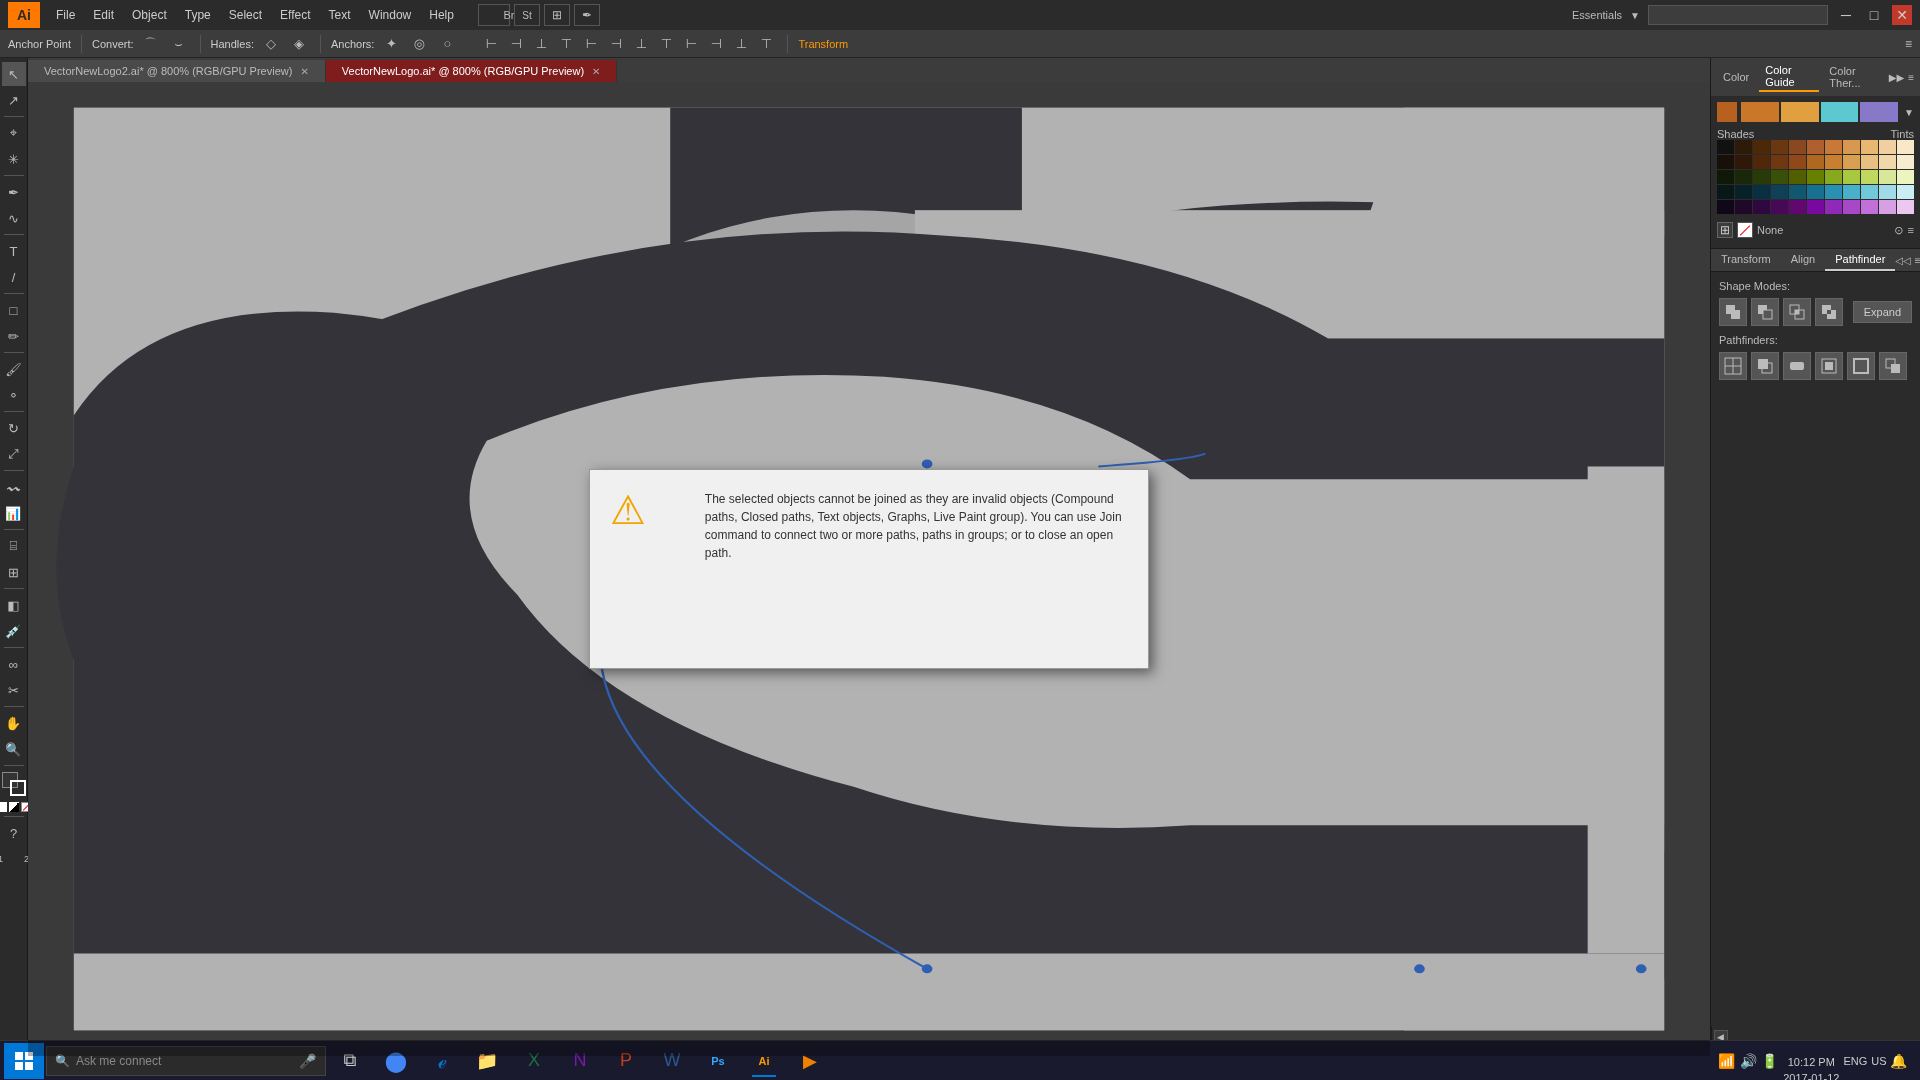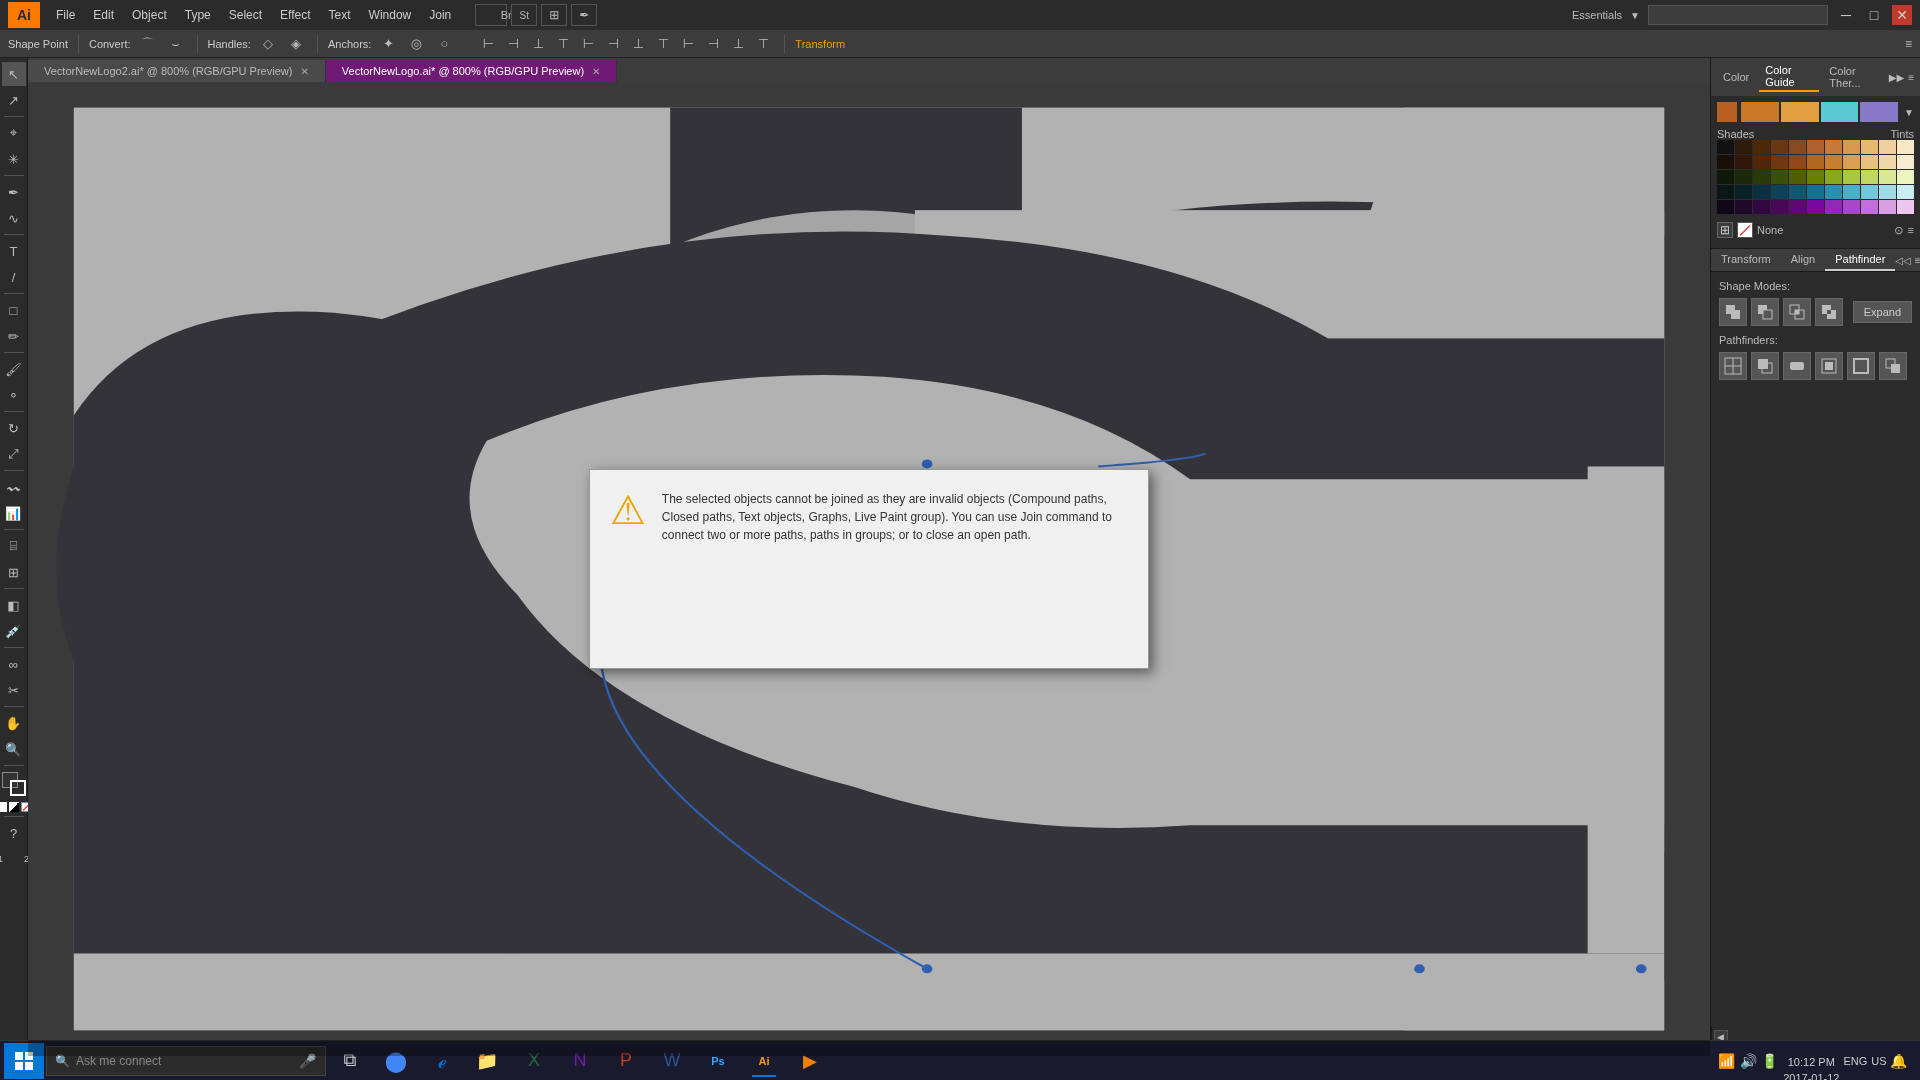--- a/index.html
+++ b/index.html
@@ -29,21 +29,21 @@
     
     #toolbox { width: 28px; background: #2b2b2b; display: flex; flex-direction: column; align-items: center; padding: 4px 0; gap: 2px; border-right: 1px solid #1a1a1a; }
     .tool-btn { width: 24px; height: 24px; display: flex; align-items: center; justify-content: center; cursor: pointer; color: #bbb; font-size: 13px; }
     .tool-sep { width: 20px; height: 1px; background: #555; margin: 2px 0; }
     .tool-btn.active { background: #555; }
 
     
     #canvas-area { flex: 1; background: #888; overflow: hidden; position: relative; }
     #canvas-tabs { height: 24px; background: #3c3c3c; display: flex; align-items: flex-end; }
     .canvas-tab { padding: 4px 16px; background: #4a4a4a; color: #bbb; font-size: 11px; cursor: pointer; border-right: 1px solid #333; display: flex; align-items: center; gap: 8px; height: 22px; }
-    .canvas-tab.active { background: #701a75; color: #fff; }
+    .canvas-tab.active { background: #7f1d1d; color: #fff; }
     .tab-close { font-size: 10px; color: #aaa; cursor: pointer; }
 
     
     #canvas-content { width: 100%; height: calc(100% - 24px); background: #535353; position: relative; overflow: hidden; }
     
     
     #logo-canvas { position: absolute; top: 0; left: 0; width: 100%; height: 100%; }
 
     
     #right-panel { width: 210px; background: #2b2b2b; display: flex; flex-direction: column; border-left: 1px solid #1a1a1a; }
@@ -101,21 +101,21 @@
     .taskbar-app.active::after { content: ''; position: absolute; bottom: 2px; left: 50%; transform: translateX(-50%); width: 24px; height: 2px; background: #0078d7; }
     .taskbar-right { margin-left: auto; display: flex; align-items: center; gap: 4px; padding: 0 8px; color: #ccc; font-size: 11px; }
     .taskbar-time { text-align: center; line-height: 1.4; margin-top: 20px; }
 
     
     #dialog-overlay { position: absolute; top: 0; left: 0; right: 0; bottom: 0; background: rgba(0,0,0,0.3); display: flex; align-items: center; justify-content: center; z-index: 100; }
     #dialog { background: #f0f0f0; border: 1px solid #999; box-shadow: 4px 4px 12px rgba(0,0,0,0.5); width: 560px; min-height: 200px; }
     #dialog-title { background: linear-gradient(to bottom, #e8e8e8, #d8d8d8); padding: 8px 12px; font-size: 12px; color: #333; font-weight: bold; border-bottom: 1px solid #bbb; display: flex; align-items: center; justify-content: space-between; }
     #dialog-body { display: flex; padding: 20px; gap: 16px; }
     #warning-icon { font-size: 40px; color: #f0a500; flex-shrink: 0; line-height: 1; }
-    #dialog-text { flex: 1; font-size: 12px; color: #333; line-height: 1.5; }
+    #dialog-text { flex: 1; font-size: 12px; color: #333; line-height: 1.5; margin-left: 43px; }
     #dialog-footer { display: flex; align-items: center; padding: 8px 20px 16px; gap: 8px; }
     #dont-show-checkbox { display: flex; align-items: center; gap: 6px; }
     #dont-show-checkbox input { cursor: pointer; }
     #dont-show-checkbox label { font-size: 11px; color: #333; cursor: pointer; }
     #ok-btn { margin-left: auto; padding: 5px 24px; background: linear-gradient(to bottom, #f8c060, #e09020); border: 1px solid #c07820; color: #333; font-size: 12px; cursor: pointer; font-weight: bold; }
 
   </style>
 </head>
 <body>
 
@@ -124,42 +124,42 @@
     <div id="ai-logo">Ai</div>
     <div id="menu-bar">
       <span class="menu-item">File</span>
       <span class="menu-item">Edit</span>
       <span class="menu-item">Object</span>
       <span class="menu-item">Type</span>
       <span class="menu-item">Select</span>
       <span class="menu-item">Effect</span>
       <span class="menu-item">Text</span>
       <span class="menu-item">Window</span>
-      <span class="menu-item">Join</span>
+      <span class="menu-item">Help</span>
     </div>
 
     <div style="display:flex;gap:4px;margin-left:8px;">
       <div style="width:26px;height:22px;background:#2b2b2b;border:1px solid #555;display:flex;align-items:center;justify-content:center;font-size:11px;color:#bbb;cursor:pointer;padding-left:30px;">Br</div>
       <div style="width:26px;height:22px;background:#2b2b2b;border:1px solid #555;display:flex;align-items:center;justify-content:center;font-size:10px;color:#bbb;cursor:pointer;">St</div>
       <div style="width:26px;height:22px;background:#2b2b2b;border:1px solid #555;display:flex;align-items:center;justify-content:center;font-size:12px;color:#bbb;cursor:pointer;">⊞</div>
       <div style="width:26px;height:22px;background:#2b2b2b;border:1px solid #555;display:flex;align-items:center;justify-content:center;font-size:12px;color:#bbb;cursor:pointer;">✒</div>
     </div>
   </div>
   <div id="titlebar-right">
     <span style="color:#bbb;font-size:11px;margin-left:35px;">Essentials</span>
     <span style="color:#bbb;font-size:10px;">▼</span>
     <input id="search-box" class="search-box" type="text" placeholder="" style="">
     <div class="title-btn">─</div>
     <div class="title-btn">□</div>
     <div class="title-btn close">✕</div>
   </div>
 </div>
 
 <div id="anchor-bar">
-  <span class="anchor-label">Shape Point</span>
+  <span class="anchor-label">Anchor Point</span>
   <div class="separator-v"></div>
   <span class="anchor-label">Convert:</span>
   <div class="anchor-btn">⌒</div>
   <div class="anchor-btn">⌣</div>
   <div class="separator-v"></div>
   <span class="anchor-label">Handles:</span>
   <div class="anchor-btn">◇</div>
   <div class="anchor-btn">◈</div>
   <div class="separator-v"></div>
   <span class="anchor-label">Anchors:</span>

